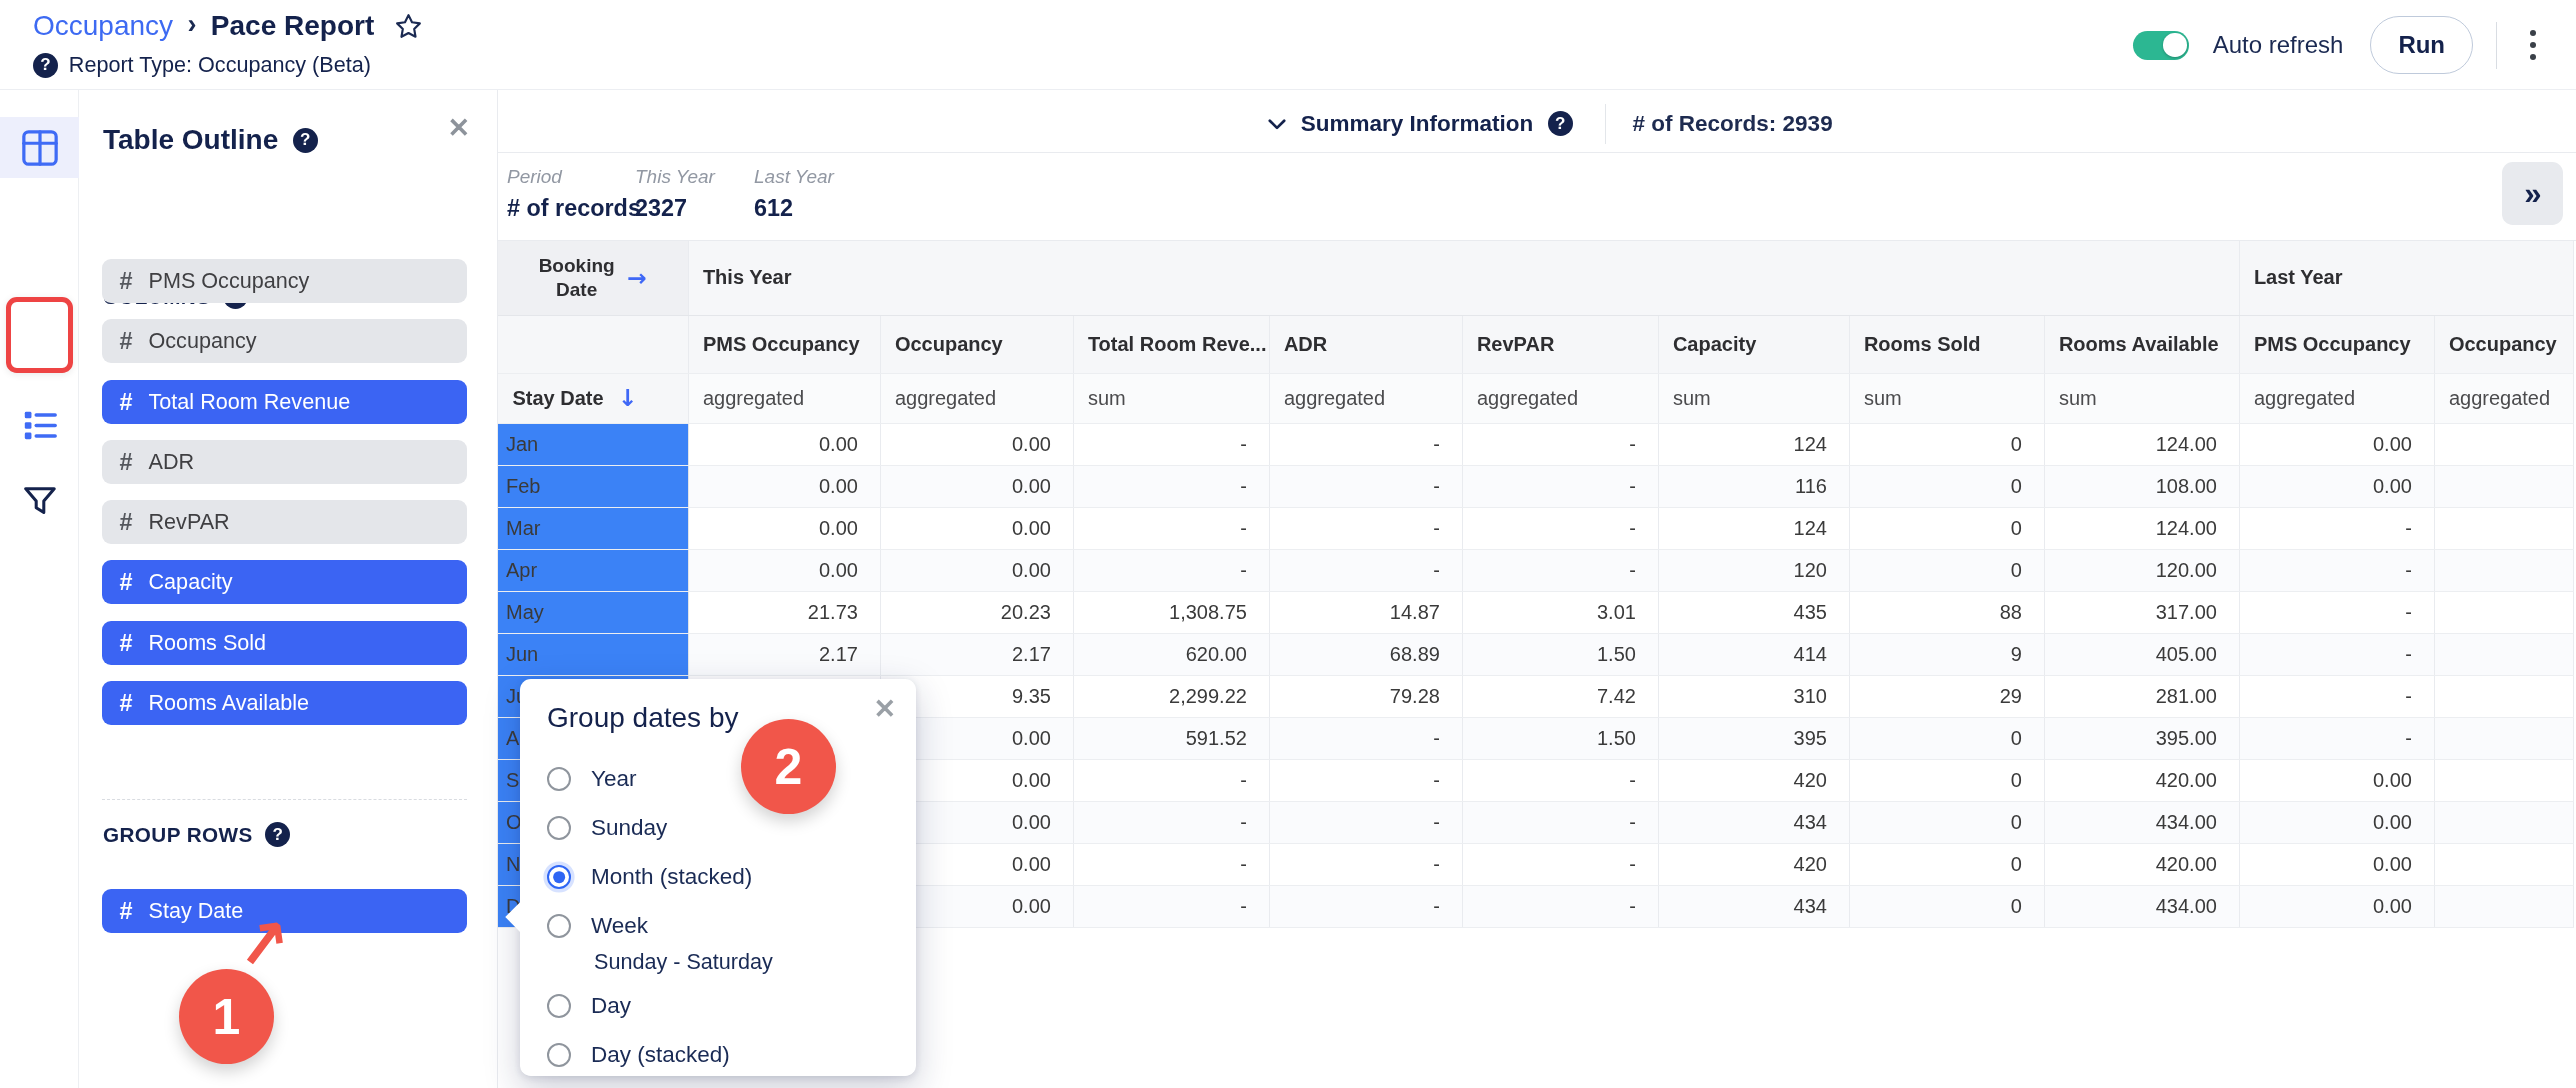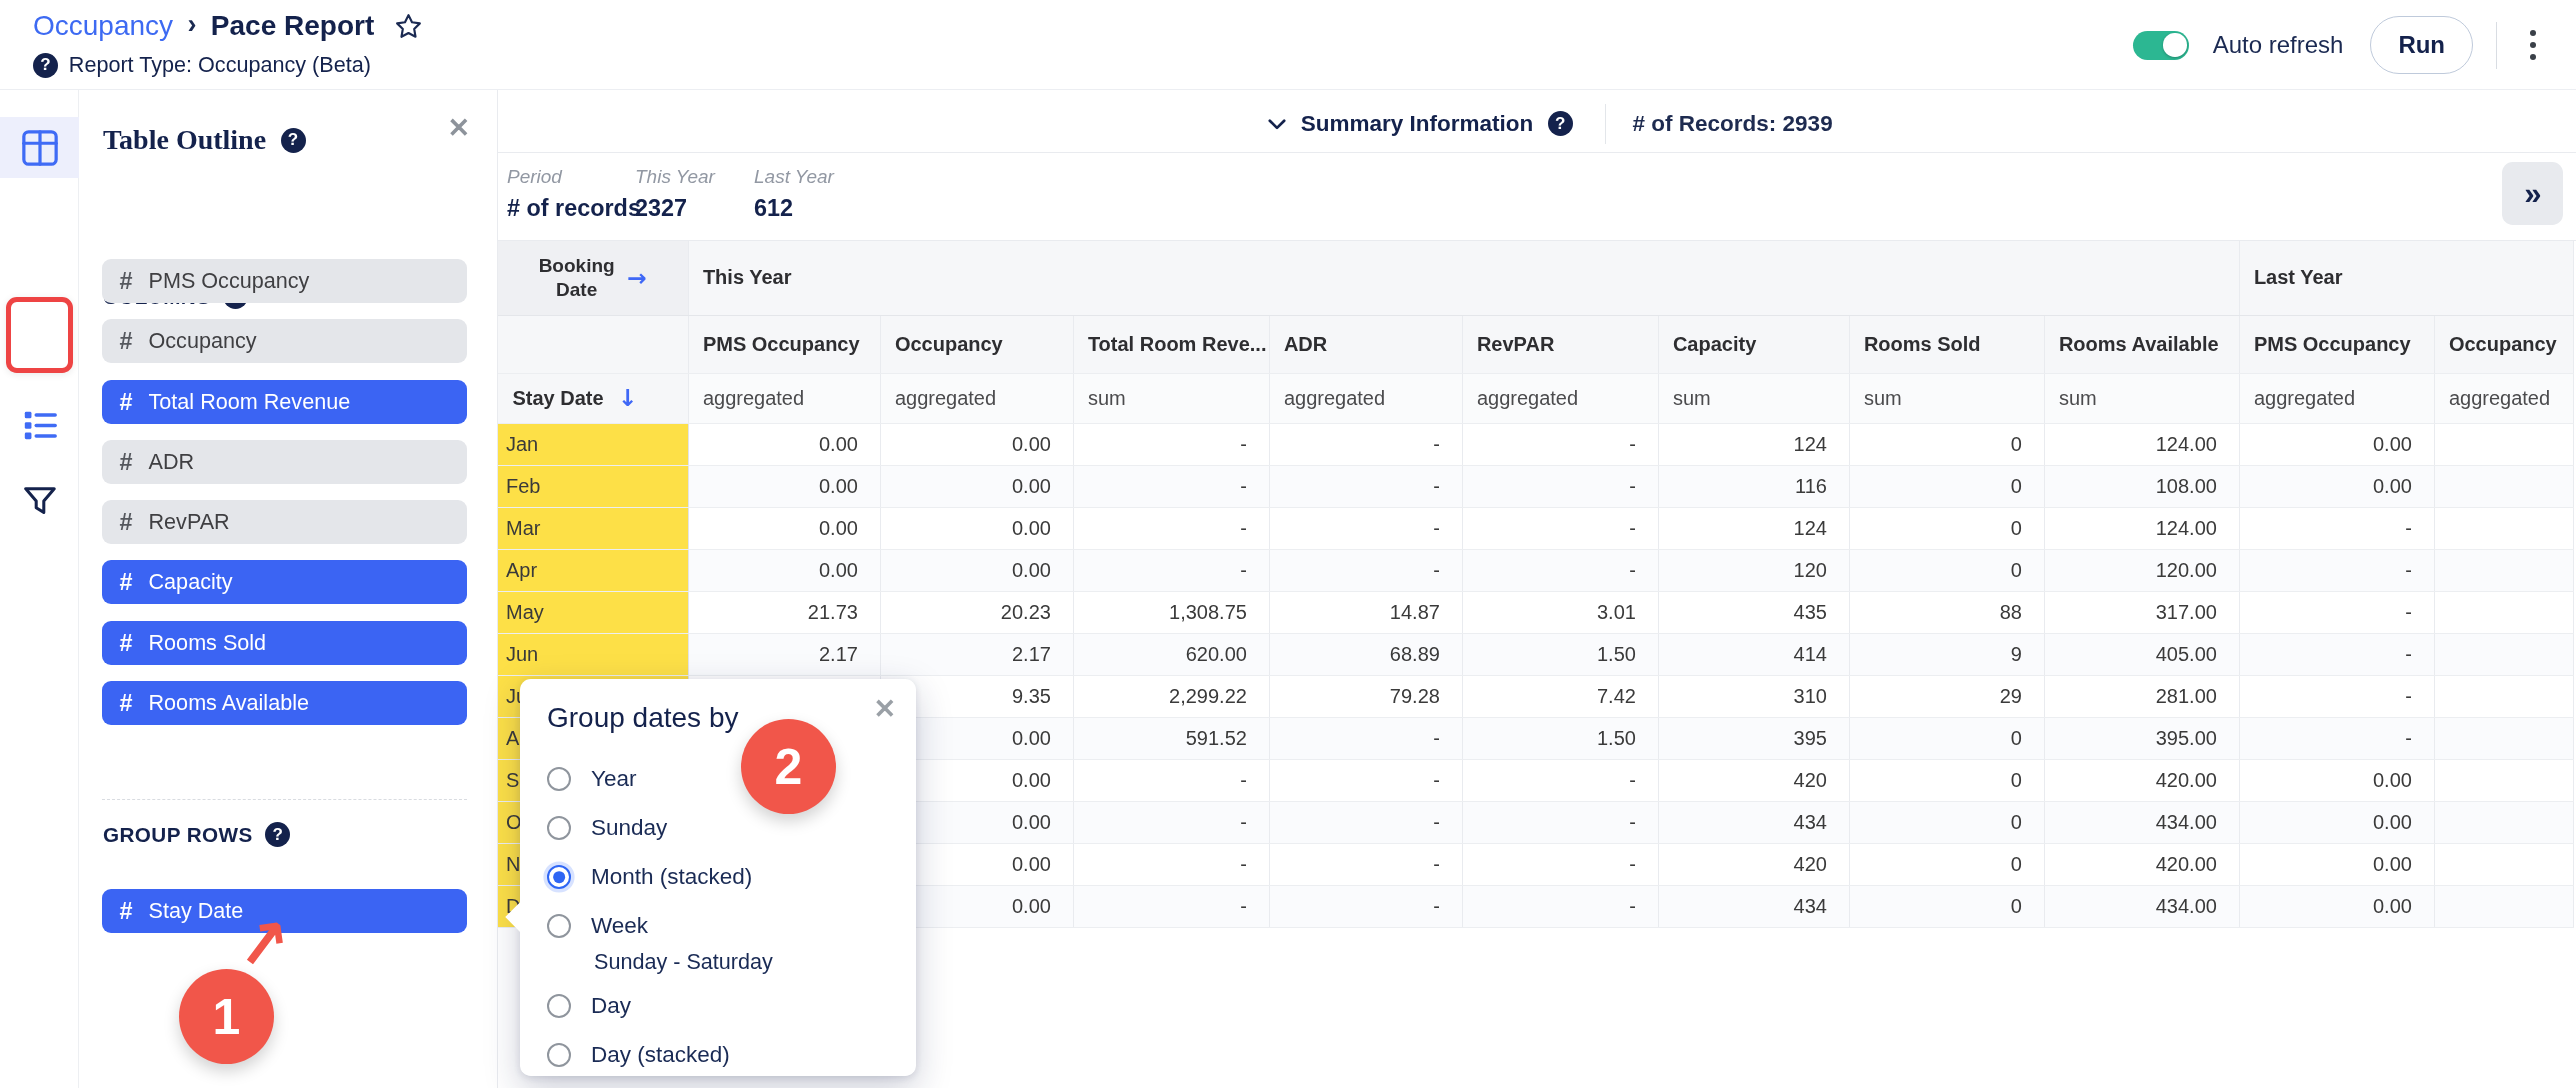--- a/index.html
+++ b/index.html
@@ -36,21 +36,21 @@
   .rail-item { position:absolute; left:0; width:79px; height:61px; display:flex; align-items:center;
     justify-content:center; cursor:pointer; }
   .rail-item.active { background:#edeffc; }
   .red-box { position:absolute; left:6.3px; top:297px; width:67px; height:76px; border:5.4px solid #ee4444;
     border-radius:10.8px; background:#fff; z-index:30; box-shadow:0 1.8px 7.2px rgba(0,0,0,.08); pointer-events:none; }
 
   
   .panel { position:absolute; left:79px; top:90px; width:419px; height:998px; background:#fff;
     border-right:0.9px solid #e9ebef; z-index:20; }
   .panel-title-row { position:absolute; left:24px; top:34px; display:flex; align-items:center; gap:14.4px; }
-  .panel-title { font-size:28px; font-weight:600; color:#14224c;font-family:Liberation Serif, serif; }
+  .panel-title { font-size:28px; font-weight:600; color:#14224c; }
   .panel-close { position:absolute; right:27px; top:21.6px; font-size:27px; color:#8d939b; cursor:pointer; font-weight:700;}
   .sec-head { position:absolute; left:24px; display:flex; align-items:center; gap:12.6px; }
   .sec-label { font-size:20.7px; font-weight:700; letter-spacing:0.4px; color:#14224c; }
   .pill { position:absolute; left:22.5px; width:365px; height:44px; border-radius:9px; background:#e4e6ea;
     display:flex; align-items:center; padding:0 18px; gap:16px; cursor:grab; }
   .pill .hash { font-size:23.4px; font-weight:700; color:#55585e; }
   .pill .plabel { font-size:21.6px; font-weight:500; color:#3f3f42; }
   .pill.sel { background:#3b64f3; }
   .pill.sel .hash, .pill.sel .plabel { color:#fff; }
   .dash-sep { position:absolute; left:22.5px; top:709px; width:365px; border-top:1.8px dashed #d9dce1; }
@@ -81,21 +81,21 @@
   .grid .g-row th.corner { background:#eff0f3; padding:0; }
   .corner-inner { display:flex; align-items:center; justify-content:center; gap:12.6px; height:100%; }
   .corner-txt { text-align:center; font-size:19px; font-weight:700; color:#2e2e31; line-height:1.25; }
   .blue-arrow { color:#3f68f6; font-size:23.4px; font-weight:700; font-family:"DejaVu Sans", sans-serif; }
   .grid .h-row th { height:58px; background:#f6f7f9; font-size:20px; font-weight:700; color:#2e2e31;
     padding-left:14.4px; cursor:pointer; text-overflow:ellipsis;}
   .grid .a-row th { height:50px; background:#fafbfc; font-size:20px; color:#4b4b4d; padding-left:14.4px; }
   .grid .a-row th.rowfield { background:#f6f7f9; color:#2e2e31; font-weight:700; cursor:pointer; }
   .rowfield-inner { display:flex; align-items:center; gap:14.4px; }
   .grid td { height:42px; font-size:20px; color:#3a3a3a; }
-  .grid td.month { background:#fde047; padding-left:8px; border-right:0.9px solid #e0e3e8; }
+  .grid td.month { background:#3b82f6; padding-left:8px; border-right:0.9px solid #e0e3e8; }
   .grid td.val { text-align:right; padding-right:21.6px; background:#fff; }
   .grid tr.alt td.val { background:#fafbfd; }
 
   
   .popup { position:absolute; left:520px; top:679px; width:396px; height:397px; background:#fff;
     border-radius:10.8px; box-shadow:0 12.6px 36px rgba(21,34,77,.22), 0 1.8px 7.2px rgba(21,34,77,.12);
     z-index:40; padding:21.6px 0 0 27px; }
   .popup .notch { position:absolute; left:-10px; top:227px; width:21.6px; height:21.6px; background:#fff;
     transform:rotate(45deg); }
   .popup-close { position:absolute; right:20px; top:14.4px; font-size:27px; color:#9aa0a6; font-weight:700; cursor:pointer; }

